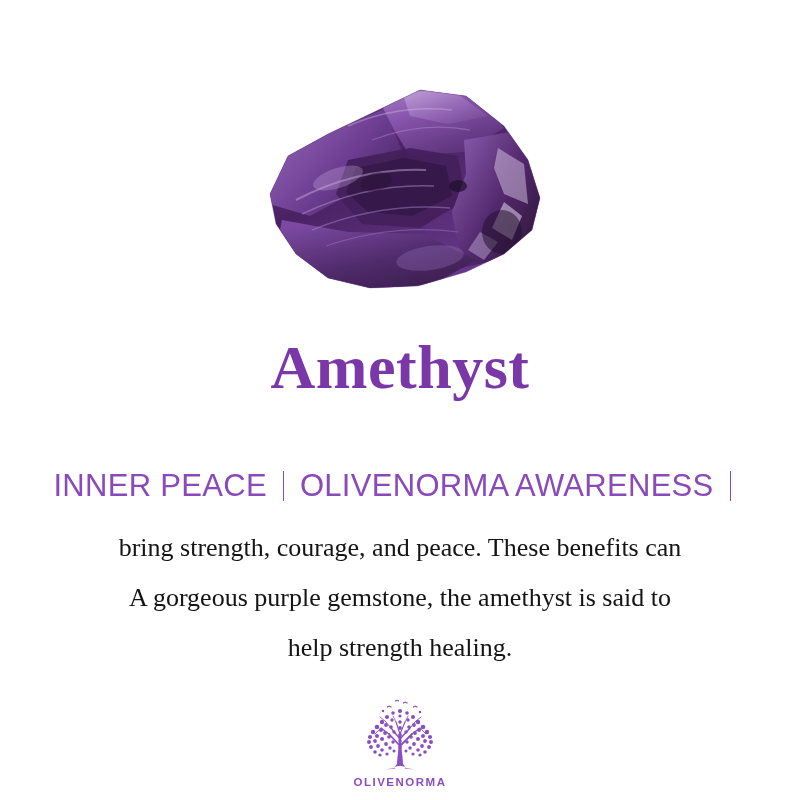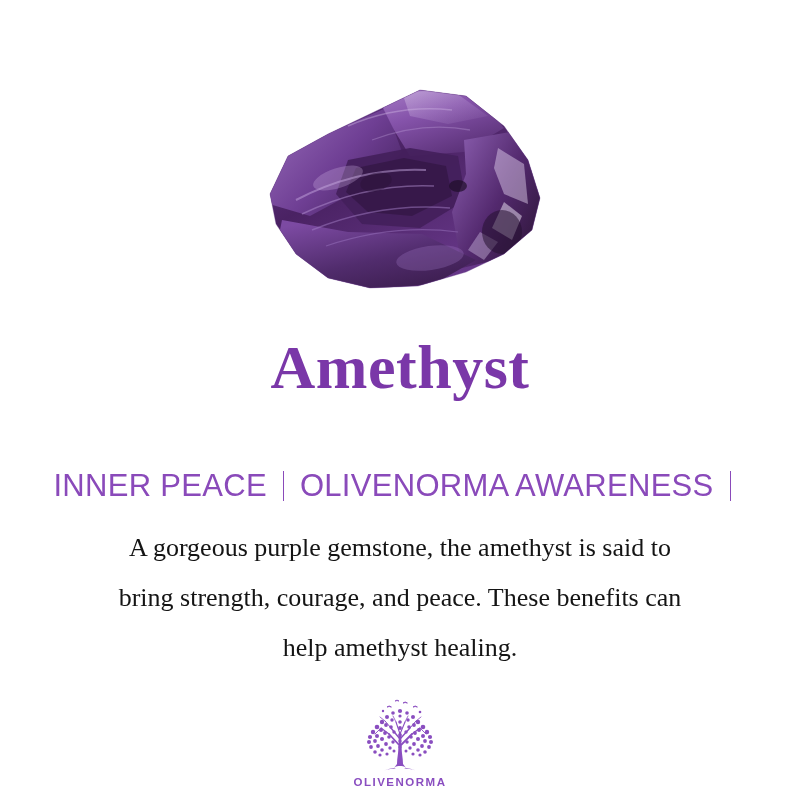--- a/index.html
+++ b/index.html
@@ -200,23 +200,23 @@
   <h1 class="title">Amethyst</h1>
 
   <div class="keywords">
     <span class="kw">INNER PEACE</span>
     <span class="sep"></span>
     <span class="kw">OLIVENORMA AWARENESS</span>
     <span class="sep"></span>
   </div>
 
   <div class="desc">
+    <span class="line">bring strength, courage, and peace. These benefits can</span>
     <span class="line">A gorgeous purple gemstone, the amethyst is said to</span>
-    <span class="line">bring strength, courage, and peace. These benefits can</span>
-    <span class="line">help amethyst healing.</span>
+    <span class="line">help strength healing.</span>
   </div>
 
   <div class="brand">
     <svg class="tree-mark" viewBox="0 0 88 76" xmlns="http://www.w3.org/2000/svg">
       <g fill="#8a4ec0">
 
         <g>
           <circle cx="44" cy="13" r="2.1"></circle>
             <circle cx="37" cy="15" r="1.8"></circle>
             <circle cx="51" cy="15" r="1.8"></circle>

